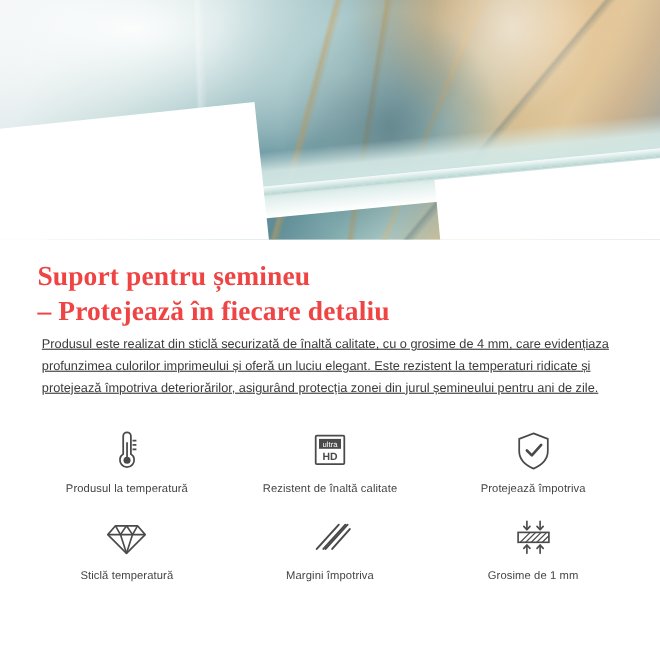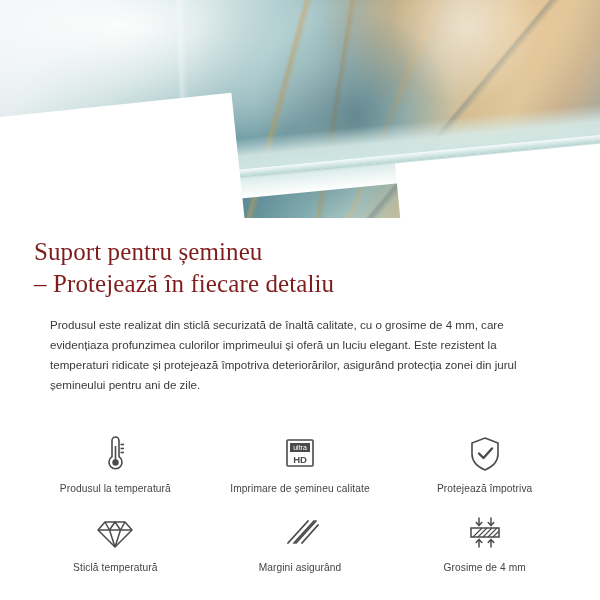--- a/index.html
+++ b/index.html
@@ -128,32 +128,33 @@
   .sparkle.s3 { right: 84px; bottom: 20px; font-size: 12px; }
 
   
   .content {
     padding: 18px 34px 0 34px;
   }
   .headline {
     font-family: "Liberation Serif", serif;
     font-size: 25px;
     line-height: 1.26;
-    color: #7f1d1d;
-    font-weight: 400;
+    color: #ef4444;
+    font-weight: 700;
     margin: 0 0 4px 0;
     letter-spacing: 0.1px;
   }
   .headline .line2 { display: block; }
   .body-text {
     font-size: 11.6px;
     line-height: 1.72;
     color: #3a3a3a;
-    margin: 16px;
+    margin: 4px;
     max-width: 534px;
+    text-decoration: underline;
   }
 
   
   .features {
     display: grid;
     grid-template-columns: repeat(3, 1fr);
     gap: 18px 6px;
     padding: 22px 26px 0 26px;
   }
   .feature {
@@ -221,21 +222,21 @@
 
     <div class="feature">
       <div class="feature-icon">
         <svg width="40" height="40" viewBox="0 0 40 40">
           <rect x="7" y="6" width="26" height="26" rx="1" fill="none" stroke="#4a4a4a" stroke-width="1.6"></rect>
           <rect x="10" y="9" width="20" height="9" fill="#4a4a4a"></rect>
           <text x="20" y="16" font-family="Liberation Sans, sans-serif" font-size="7" fill="#ffffff" text-anchor="middle">ultra</text>
           <text x="20" y="28.5" font-family="Liberation Sans, sans-serif" font-size="9.5" font-weight="bold" fill="#4a4a4a" text-anchor="middle">HD</text>
         </svg>
       </div>
-      <div class="feature-label">Imprimare de șemineu calitate</div>
+      <div class="feature-label">Rezistent de înaltă calitate</div>
     </div>
 
     <div class="feature">
       <div class="feature-icon">
         <svg width="38" height="40" viewBox="0 0 38 40">
           <path d="M19 4 L32 9 v11c0 8-6 13-13 16-7-3-13-8-13-16V9z" fill="none" stroke="#4a4a4a" stroke-width="1.6"></path>
           <path d="M13 19.5 l4.5 4.5 L26 14.5" fill="none" stroke="#4a4a4a" stroke-width="2.4" stroke-linecap="round" stroke-linejoin="round"></path>
         </svg>
       </div>
       <div class="feature-label">Protejează împotriva</div>
@@ -256,35 +257,35 @@
 
     <div class="feature">
       <div class="feature-icon">
         <svg width="40" height="36" viewBox="0 0 40 36" fill="none" stroke="#4a4a4a" stroke-width="1.8" stroke-linecap="round">
           <line x1="8" y1="28" x2="28" y2="6"></line>
           <line x1="14" y1="28" x2="34" y2="6"></line>
           <line x1="20" y1="28" x2="40" y2="6" transform="translate(-4,0)"></line>
           <line x1="26" y1="28" x2="42" y2="10" transform="translate(-4,0)"></line>
         </svg>
       </div>
-      <div class="feature-label">Margini asigurând</div>
+      <div class="feature-label">Margini împotriva</div>
     </div>
 
     <div class="feature">
       <div class="feature-icon">
         <svg width="44" height="38" viewBox="0 0 44 38" fill="none" stroke="#4a4a4a" stroke-width="1.5">
           <line x1="16" y1="4" x2="16" y2="11" stroke-linecap="round"></line>
           <path d="M13.2 8.5 L16 11.6 L18.8 8.5" stroke-linecap="round" stroke-linejoin="round"></path>
           <line x1="28" y1="4" x2="28" y2="11" stroke-linecap="round"></line>
           <path d="M25.2 8.5 L28 11.6 L30.8 8.5" stroke-linecap="round" stroke-linejoin="round"></path>
           <rect x="8" y="14" width="28" height="9" stroke-width="1.5"></rect>
           <path d="M10 23 L19 14 M15 23 L24 14 M20 23 L29 14 M25 23 L34 14 M30 23 L36 17" stroke-width="1.1"></path>
           <line x1="16" y1="33" x2="16" y2="26" stroke-linecap="round"></line>
           <path d="M13.2 28.5 L16 25.4 L18.8 28.5" stroke-linecap="round" stroke-linejoin="round"></path>
           <line x1="28" y1="33" x2="28" y2="26" stroke-linecap="round"></line>
           <path d="M25.2 28.5 L28 25.4 L30.8 28.5" stroke-linecap="round" stroke-linejoin="round"></path>
         </svg>
       </div>
-      <div class="feature-label">Grosime de 4 mm</div>
+      <div class="feature-label">Grosime de 1 mm</div>
     </div>
 
   </div>
 </div>
 
 </body></html>

